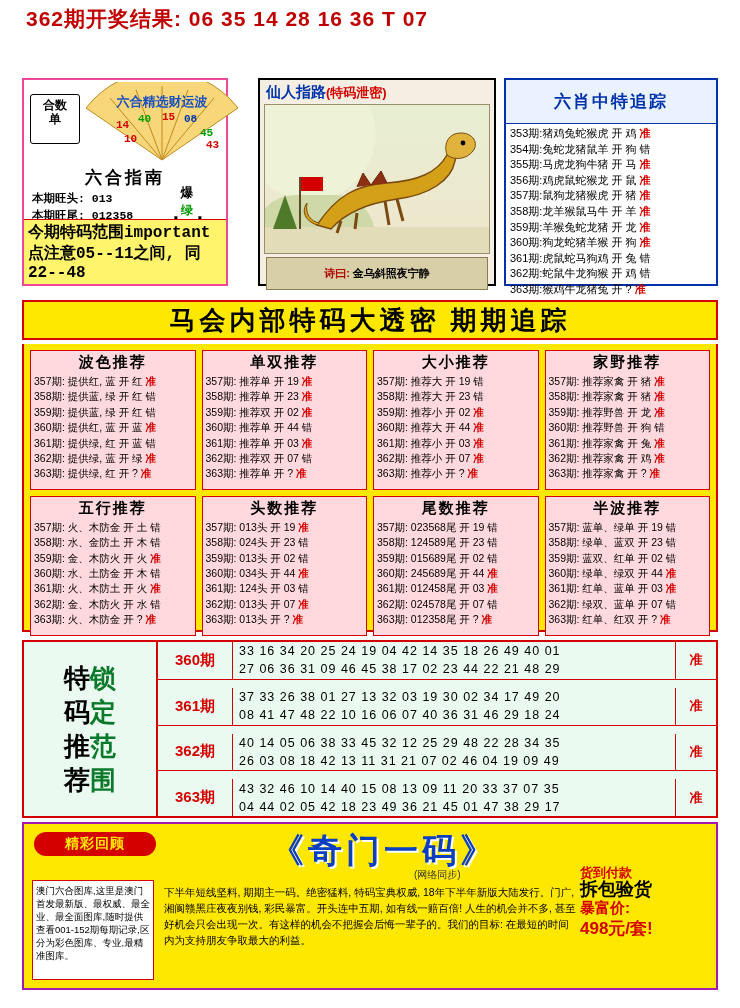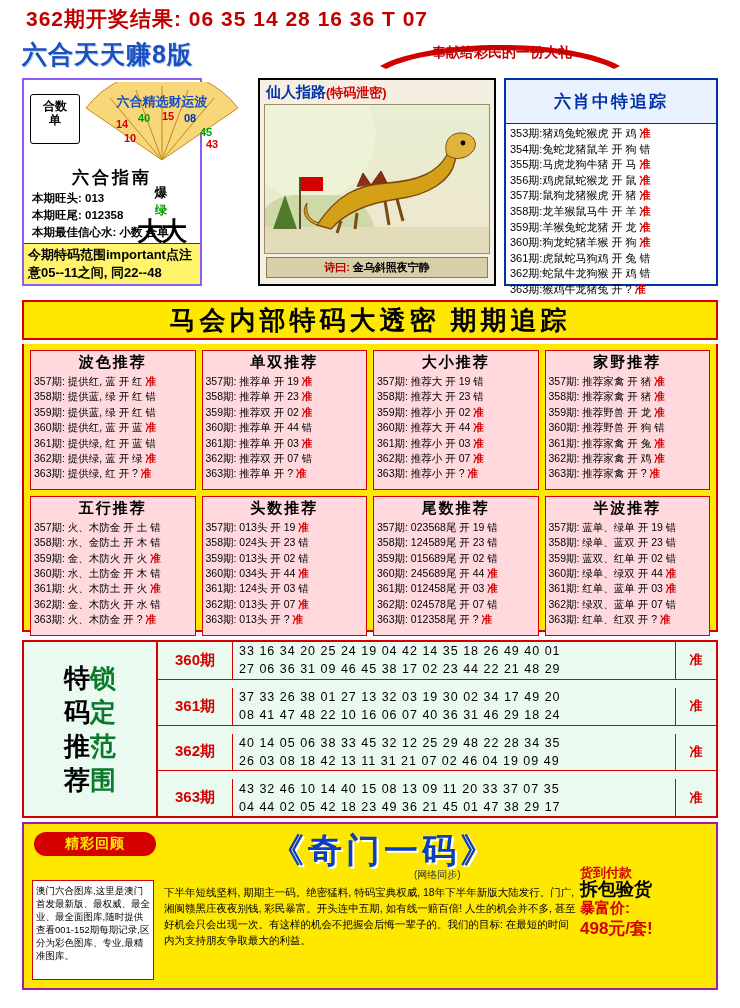--- a/index.html
+++ b/index.html
@@ -41,22 +41,22 @@
     font-size:14px;font-weight:bold;color:#c00000;
   }
 
   
   .row-top{position:absolute;left:0;top:78px;width:740px;height:210px;}
 
   .panel{position:absolute;box-sizing:border-box;}
 
   
   .p-left{
-    left:22px;top:0;width:180px;height:208px;
-    border:2px solid #8b5cf6;background:#ffffff;
+    left:22px;top:0;width:206px;height:208px;
+    border:2px solid #ec4899;background:#ffffff;font-family:Liberation Mono, monospace;
   }
   .fan-area{position:relative;height:86px;}
   .hs-box{
     position:absolute;left:6px;top:14px;width:48px;height:44px;
     border:1px solid #000;border-radius:3px;background:#fff;
     font-size:12px;line-height:14px;text-align:center;padding-top:4px;
     font-weight:bold;
   }
   .hs-box span{display:block;}
   .fan{position:absolute;left:56px;top:2px;width:164px;height:82px;}
@@ -72,21 +72,21 @@
     position:absolute;right:8px;top:104px;width:62px;text-align:center;
   }
   .bomb .b1{font-size:13px;font-weight:bold;color:#000;}
   .bomb .big{font-size:26px;font-weight:bold;color:#000;line-height:24px;letter-spacing:-2px;}
   .bomb .gl{font-size:12px;font-weight:bold;color:#009c00;}
   .bomb .fg{font-size:12px;font-weight:bold;color:#000;}
   .bomb .rd{font-size:12px;font-weight:bold;color:#d40000;}
   .range-bar{
     position:absolute;left:0;bottom:0;width:100%;
     background:#fff46b;border-top:1px solid #d40000;
-    font-size:13px;padding:2px 4px;box-sizing:border-box;font-weight:bold;
+    font-size:16px;padding:2px 4px;box-sizing:border-box;font-weight:bold;
   }
 
   
   .p-center{
     left:258px;top:0;width:238px;height:208px;
     border:2px solid #000;background:#f4efe2;
   }
   .pc-title{
     font-size:15px;font-weight:bold;color:#0033aa;padding:3px 4px 0 6px;
   }
@@ -102,21 +102,21 @@
   .art .hill{position:absolute;left:-10px;bottom:18px;width:120px;height:40px;
      background:#cfd9a8;border-radius:60px 60px 0 0;}
   .art .ground{position:absolute;left:0;bottom:0;width:100%;height:26px;background:#e3dcb9;}
   .flagpole{position:absolute;left:34px;bottom:24px;width:2px;height:52px;background:#5a4a2a;}
   .flag{position:absolute;left:36px;bottom:62px;width:22px;height:14px;background:#d40000;}
   .tree{position:absolute;left:8px;bottom:24px;width:0;height:0;
      border-left:12px solid transparent;border-right:12px solid transparent;border-bottom:34px solid #4f7a2a;}
   .dragon{position:absolute;right:2px;bottom:8px;}
   .pc-foot{
     margin:3px 6px 0 6px;background:#d8cfa8;border:1px solid #8a7c52;
-    font-size:11px;text-align:center;padding:2px 0;font-weight:bold;
+    font-size:11px;text-align:center;padding:8px 0;font-weight:bold;
   }
   .pc-foot .lbl{color:#b00000;}
 
   
   .p-right{
     left:504px;top:0;width:214px;height:208px;
     border:2px solid #0033aa;background:#ffffff;
   }
   .pr-title{
     background:#eaf2ff;color:#0033aa;font-size:17px;font-weight:bold;
@@ -232,29 +232,20 @@
 </style>
 </head>
 <body>
 
 <div class="page">
 
   <div class="result-bar">
     <div class="result-text">362期开奖结果: 06 35 14 28 16 36 T 07</div>
   </div>
 
-  <div class="header">
-    <div class="brand">六合天天赚8版</div>
-    <div class="ribbon">
-      <svg width="260" height="34" viewBox="0 0 260 34">
-        <path d="M10 30 C60 2, 200 2, 250 30 L244 33 C196 8, 64 8, 16 33 Z" fill="#d40000"></path>
-      </svg>
-      <div class="ribbon-text">奉献给彩民的一份大礼</div>
-    </div>
-  </div>
 
   <div class="row-top">
 
     <div class="panel p-left">
       <div class="fan-area">
         <div class="hs-box">
           <span>合数</span>
           <span>单</span>
         </div>
         <svg class="fan" viewBox="0 0 164 82">

